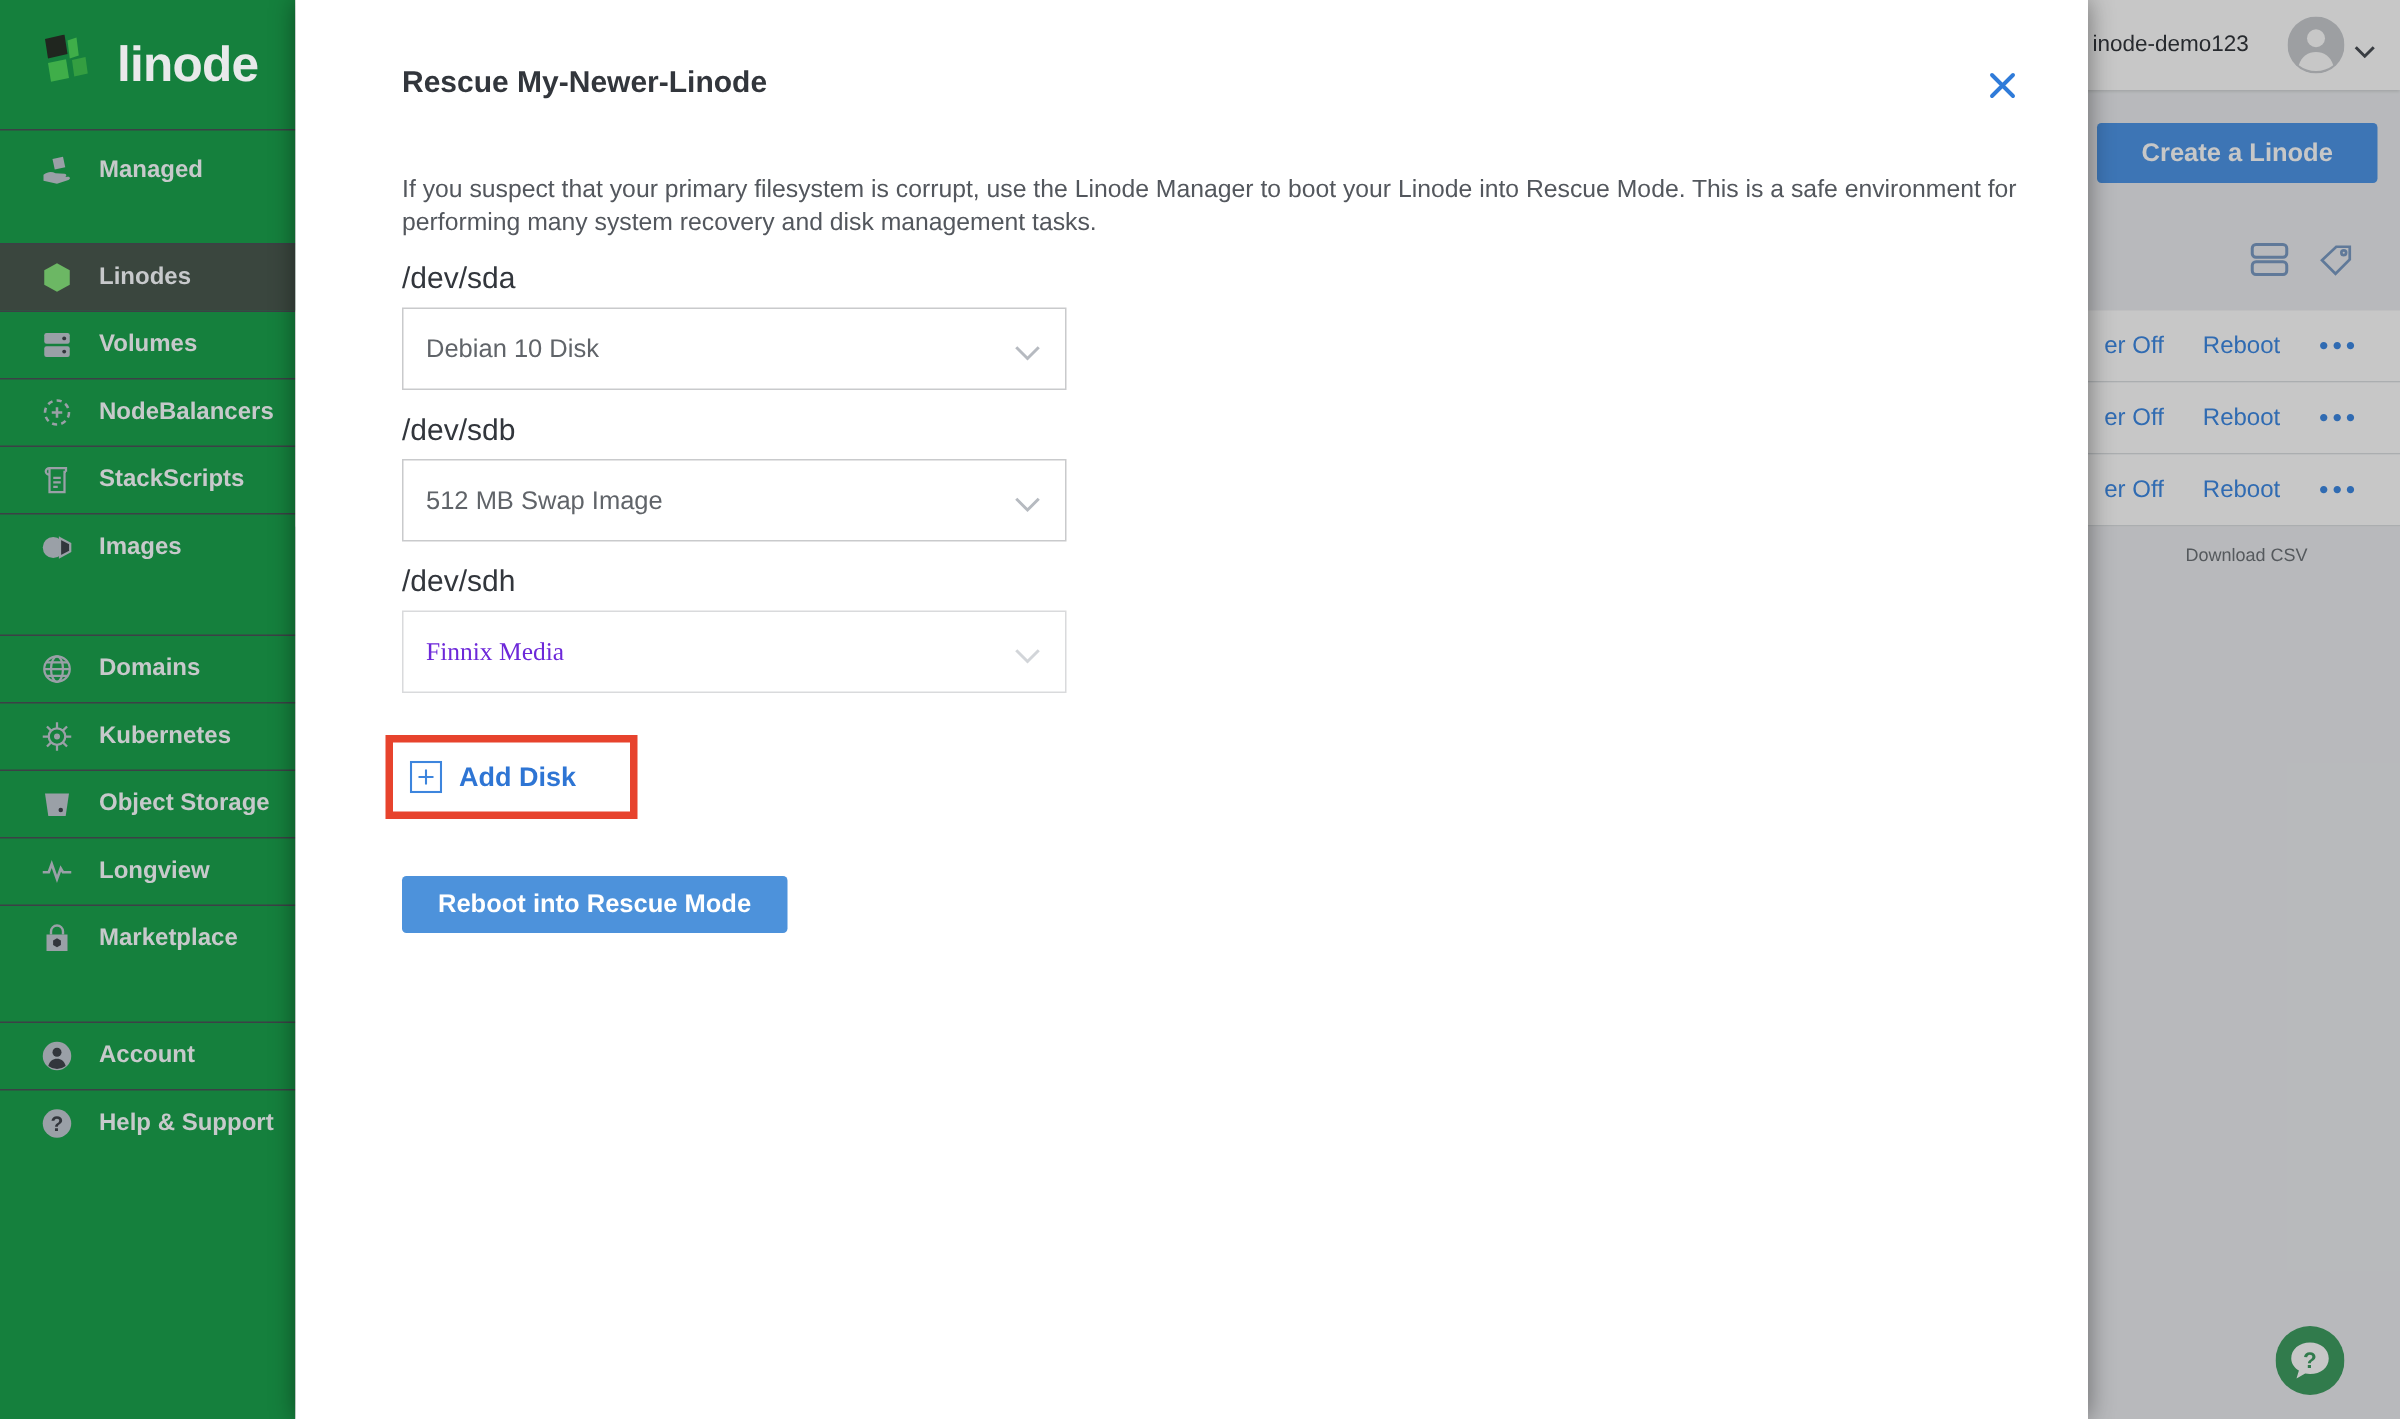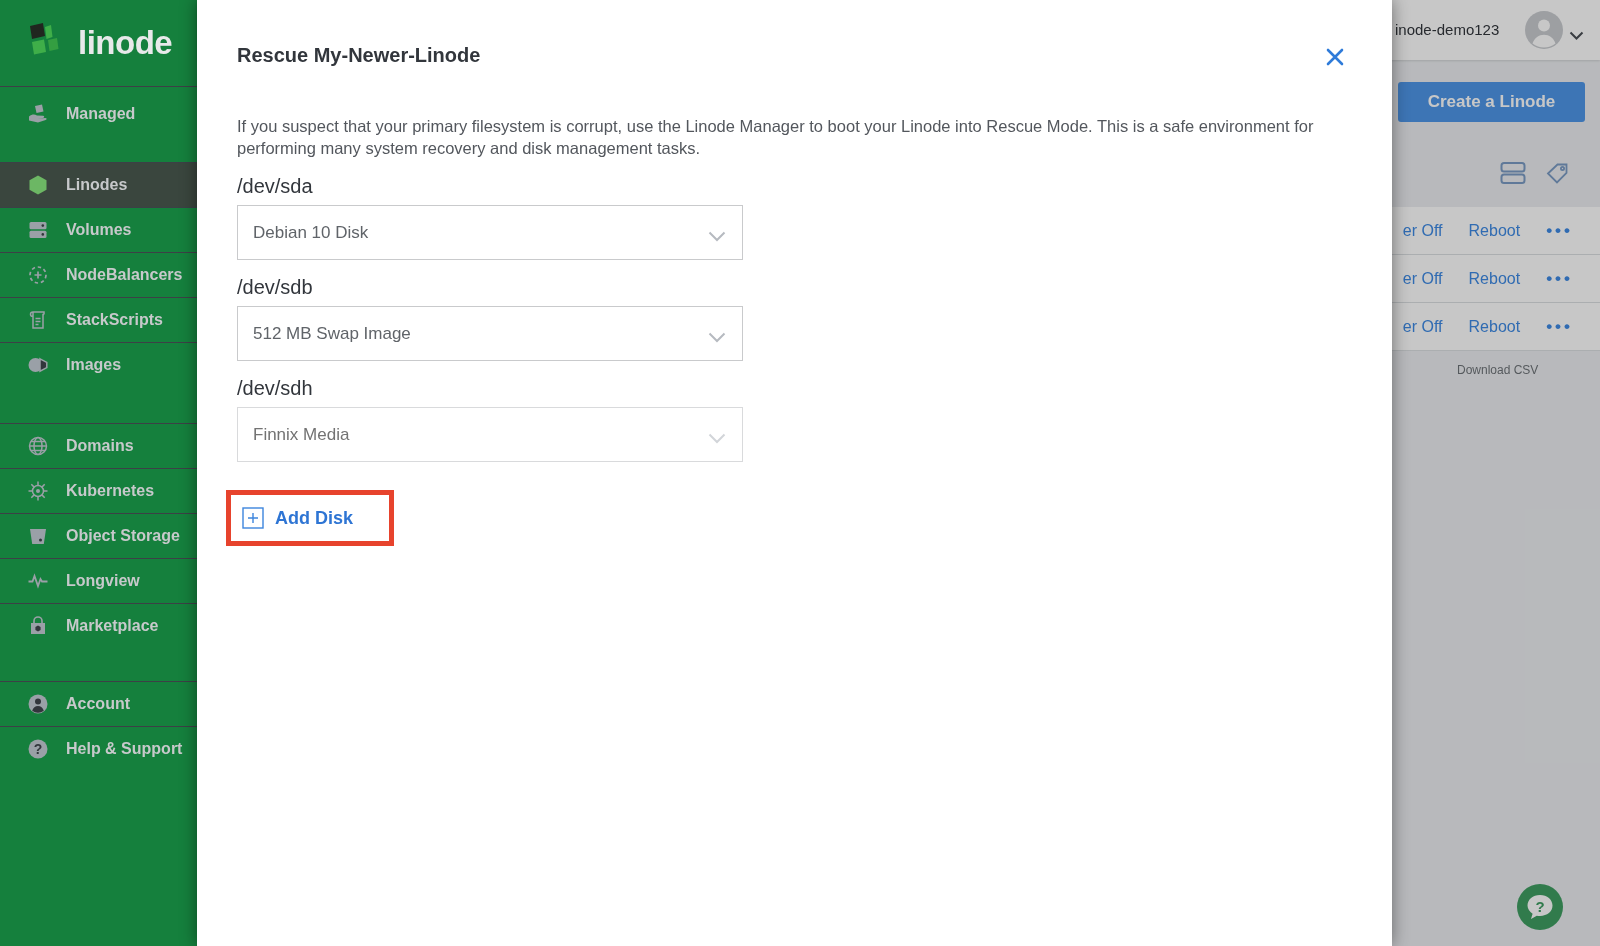--- a/index.html
+++ b/index.html
@@ -41,35 +41,35 @@
   .row-more { color:#3e8ae4; font-size:17px; font-weight:bold; letter-spacing:3px; cursor:pointer; }
   .download-csv { position:absolute; left:1260px; top:363px; font-size:12px; color:#6e7378; cursor:pointer; }
   .help-beacon { position:absolute; left:1320px; top:884px; width:46px; height:46px; cursor:pointer; }
 
   
   .backdrop { position:fixed; left:197px; top:0; width:1403px; height:946px;
     background:rgba(0,0,0,.22); z-index:3; }
 
   
   .modal { position:fixed; left:197px; top:0; width:1195px; height:946px; background:#ffffff;
-    z-index:4; box-shadow:0 0 16px rgba(0,0,0,.45); }
+    z-index:4; box-shadow:0 0 16px rgba(0,0,0,.45);padding-left:31px; }
   .modal-inner { position:relative; height:100%; padding:0 40px; }
   .modal-title { padding-top:44px; font-size:20px; font-weight:bold; color:#32363c; }
   .modal-close { position:absolute; top:44px; right:44px; width:26px; height:26px;
     background:none; border:none; cursor:pointer; display:flex; align-items:center; justify-content:center; }
   .modal-desc { margin-top:48px; width:1115px; font-size:16.5px; line-height:22px; color:#53575d; }
   .field { margin-top:16px; }
   .field:first-of-type { margin-top:18px; }
   .field-label { font-size:20px; font-weight:normal; color:#32363c; margin-bottom:7px; }
-  .select-box { width:506px; height:55px; border:1px solid #c9cacc; background:#fff;
+  .select-box { width:443px; height:55px; border:1px solid #c9cacc; background:#fff;
     display:flex; align-items:center; padding:0 18px 0 15px; cursor:pointer; position:relative; }
   .select-value { font-size:17px; color:#606469; }
   .select-chevron { position:absolute; right:16px; top:22px; }
   .field.disabled .select-box { border-color:#d9dadc; cursor:default; }
-  .field.disabled .select-value { color:#737373; }
+  .field.disabled .select-value { color:#6d28d9;font-family:Liberation Serif, serif; }
   .annotation { display:inline-flex; margin-top:28px; margin-left:-11px;
     border:5px solid #e7432d; padding:12px 36px 12px 11px; }
   .add-disk { display:flex; align-items:center; gap:11px; background:none; border:none; cursor:pointer; }
   .add-disk-label { font-size:18px; font-weight:bold; color:#2e75d4; }
   .submit-row { margin-top:38px; }
   .submit-btn { height:38px; padding:0 24px; background:#4d92db; border:none; border-radius:3px;
     color:#fff; font-size:17px; font-weight:bold; cursor:pointer; }
 </style>
 </head>
 <body>
@@ -343,14 +343,19 @@
         <button class="add-disk">
           <svg width="22" height="22" viewBox="0 0 22 22" fill="none" stroke="#3d85dd" stroke-width="1.4">
             <rect x="1" y="1" width="20" height="20"></rect>
             <path d="M11 6v10M6 11h10"></path>
           </svg>
           <span class="add-disk-label">Add Disk</span>
         </button>
       </div>
     </div>
 
+    <div class="submit-row">
+      <button class="submit-btn">
+        <span>Reboot into Rescue Mode</span>
+      </button>
+    </div>
   </div>
 </div>
 
 </body></html>

